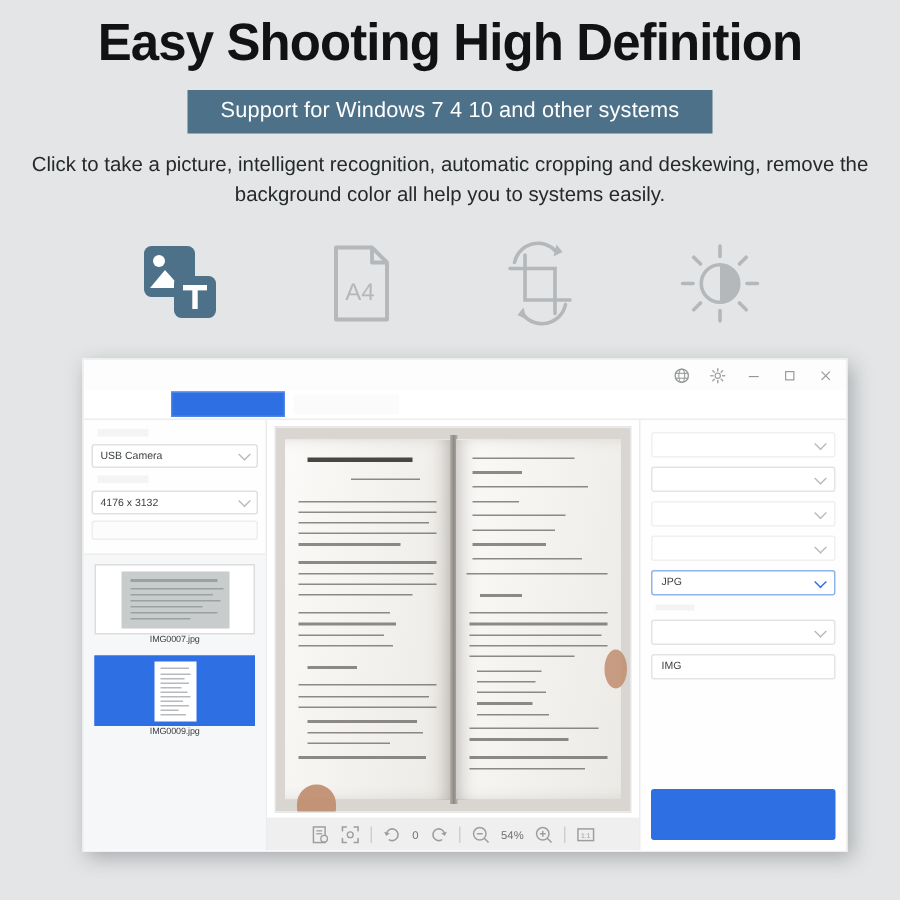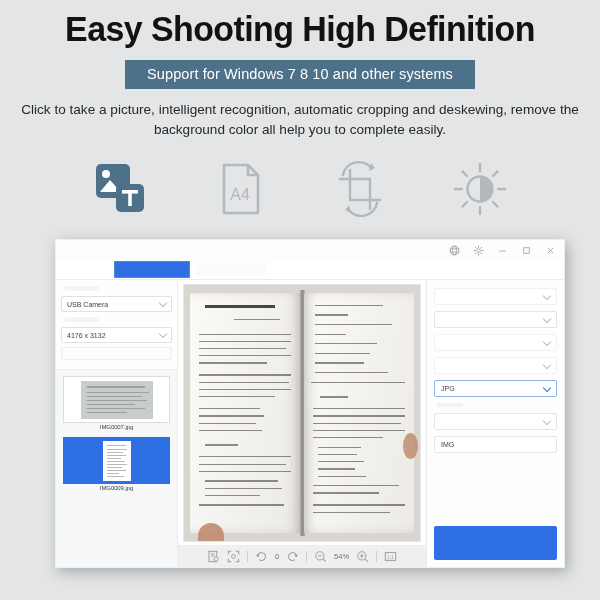--- a/index.html
+++ b/index.html
@@ -246,24 +246,24 @@
     color:#2f6fe4;
     font-size:8px;
   }
 </style>
 </head>
 <body>
 
 <div class="headline">Easy Shooting High Definition</div>
 
 <div class="banner-wrap">
-  <div class="banner">Support for Windows 7 8 10 and other systems</div>
+  <div class="banner">Support for Windows 7 4 10 and other systems</div>
 </div>
 
-<div class="sub">Click to take a picture, intelligent recognition, automatic cropping and deskewing, remove the background color all help you to complete easily.</div>
+<div class="sub">Click to take a picture, intelligent recognition, automatic cropping and deskewing, remove the background color all help you to systems easily.</div>
 
 <div class="icons">
 
   <div class="icon-cell">
     <svg viewBox="0 0 58 58" width="58" height="58">
       <rect x="5" y="4" width="34" height="34" rx="5" fill="#4d7189"></rect>
       <circle cx="15" cy="14" r="4" fill="#ffffff"></circle>
       <path d="M9 32 L19 20 L27 29 L32 24 L37 32 Z" fill="#ffffff"></path>
       <rect x="25" y="24" width="28" height="28" rx="5" fill="#4d7189"></rect>
       <rect x="31" y="30" width="16" height="3.6" fill="#ffffff"></rect>

